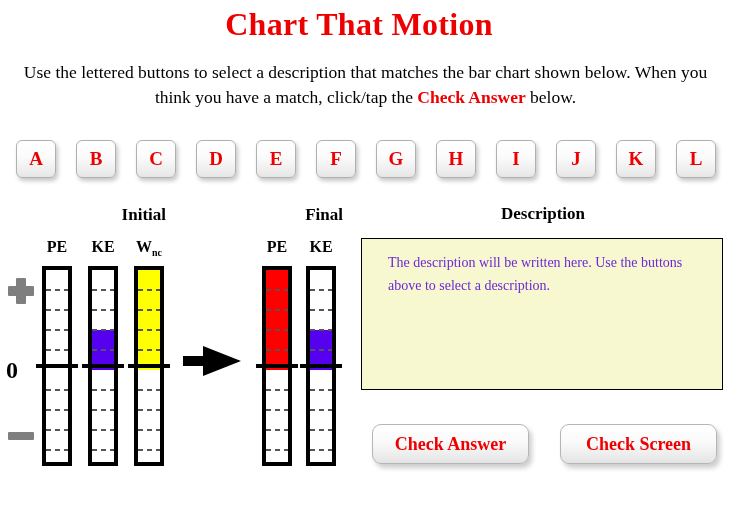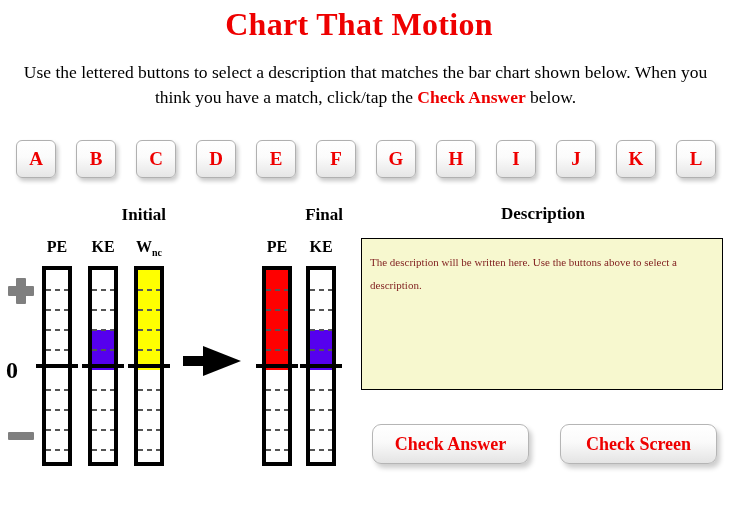--- a/index.html
+++ b/index.html
@@ -190,24 +190,24 @@
   }
   #description-box {
     position: absolute;
     top: 238px;
     left: 361px;
     width: 362px;
     height: 152px;
     background: #f7f8cf;
     border: 1px solid #000000;
     box-sizing: border-box;
-    padding: 12px 8px;
-    font-size: 11px;
+    padding: 12px 26px;
+    font-size: 14px;
     line-height: 23px;
-    color: #7f1d1d;
+    color: #6d28d9;
   }
 
   
   .action-button {
     position: absolute;
     height: 40px;
     border: 1px solid #b5b5b5;
     border-radius: 9px;
     background: linear-gradient(to bottom, #ffffff 0%, #fafafa 45%, #e4e4e4 100%);
     box-shadow: 3px 4px 5px rgba(0,0,0,0.2);

